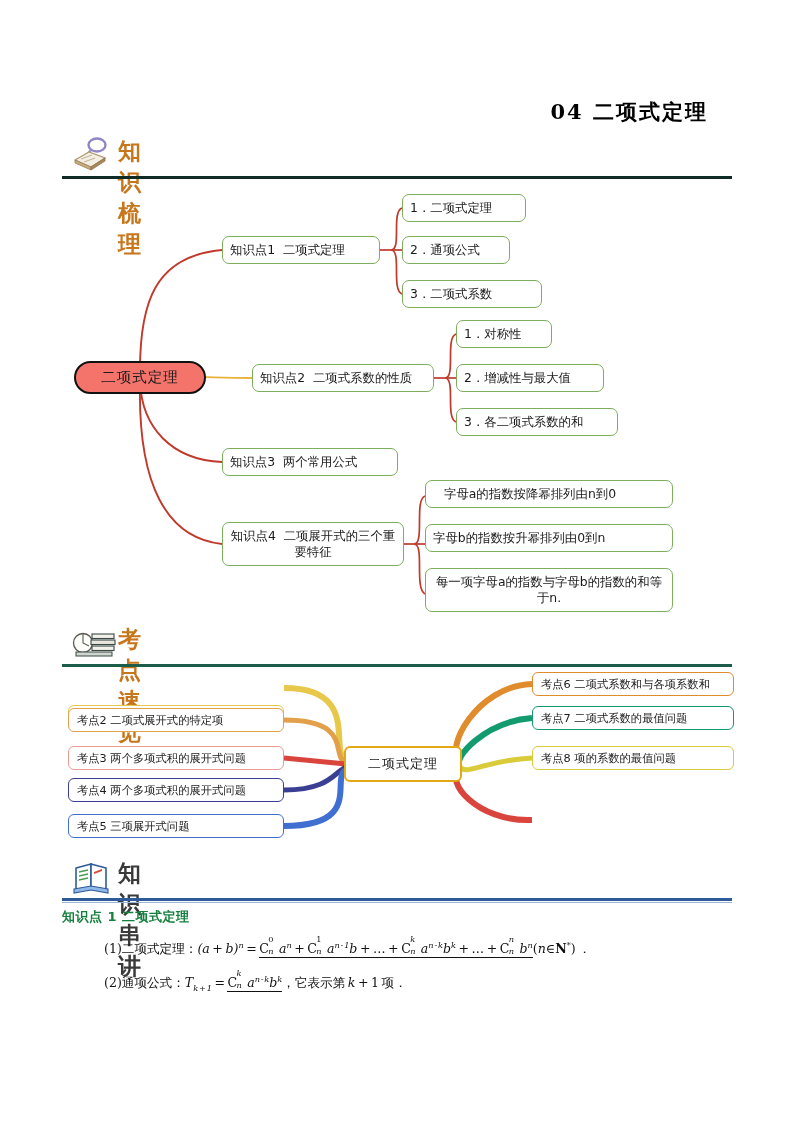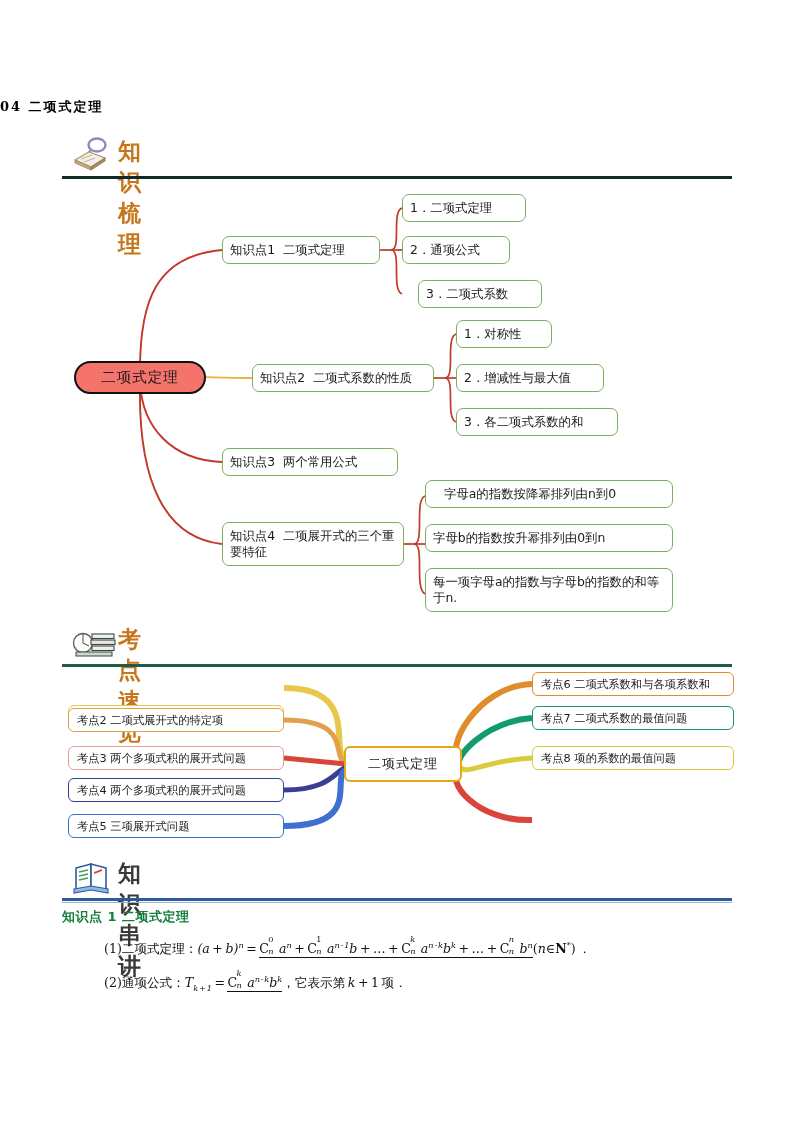--- a/index.html
+++ b/index.html
@@ -2,43 +2,43 @@
 <html><head>
 <meta charset="utf-8">
 <style>
   html,body{margin:0;padding:0;background:#ffffff;}
   body{width:794px;height:1123px;position:relative;
        font-family:"DejaVu Sans","Liberation Sans",sans-serif;
        color:#000;-webkit-font-smoothing:antialiased;}
   .page{position:relative;width:794px;height:1123px;overflow:hidden;}
 
   
-  .doc-title{position:absolute;left:0;top:98px;width:708px;text-align:left;
+  .doc-title{position:absolute;left:0;top:98px;width:708px;text-align:right;
       font-family:"DejaVu Serif","Liberation Serif",serif;
-      font-weight:bold;font-size:13px;letter-spacing:2px;color:#000;}
+      font-weight:bold;font-size:21px;letter-spacing:2px;color:#000;}
 
   
   .sec-head{position:absolute;height:46px;}
   .sec-head .icon{position:absolute;left:0;top:2px;width:42px;height:38px;}
   .sec-head .htxt{position:absolute;left:46px;top:2px;
       font-family:"DejaVu Serif","Liberation Serif",serif;
       font-weight:bold;font-size:23px;letter-spacing:3px;color:#C8761B;}
   .sec-head .htxt.blue{color:#3a3a3a;}
   .rule{position:absolute;left:62px;width:670px;}
   .rule.dark{height:3px;background:#0e2b25;}
   .rule.green{height:3px;background:#1e5c4a;}
   .rule.blue{height:3px;background:#2E5C9A;}
   .rule.thin{height:1px;background:#9bb4d6;}
 
   
   #map1{position:absolute;left:62px;top:184px;width:672px;height:440px;}
   #map1 svg,#map2 svg{position:absolute;left:0;top:0;}
   .mnode{position:absolute;box-sizing:border-box;display:flex;align-items:center;
      background:#ffffff;font-size:12.4px;color:#1a1a1a;line-height:1.28;
-     padding:3px 7px;border-radius:7px;white-space:pre-wrap;}
+     padding:3px 7px;border-radius:7px;white-space:pre-wrap;text-align:center;}
   .mnode.green{border:1.3px solid #7CAE5C;}
   .root1{position:absolute;left:12px;top:177px;width:132px;height:33px;
      box-sizing:border-box;background:#F4736B;border:2.6px solid #111;
      border-radius:17px;display:flex;align-items:center;justify-content:center;
      font-size:14.5px;color:#1b1b1b;letter-spacing:1px;}
 
   
   #map2{position:absolute;left:62px;top:668px;width:672px;height:180px;}
   .enode{position:absolute;box-sizing:border-box;display:flex;align-items:center;
      background:#ffffff;font-size:11.3px;color:#1a1a1a;padding:2px 8px;
@@ -108,21 +108,21 @@
       <path d="M352 360 C 363 360, 352 316, 363 312" stroke="#C0392B" stroke-width="1.7" fill="none"></path>
       <path d="M352 360 L363 360" stroke="#C0392B" stroke-width="1.7" fill="none"></path>
       <path d="M352 360 C 363 360, 352 404, 363 410" stroke="#C0392B" stroke-width="1.7" fill="none"></path>
     </svg>
 
     <div class="root1">二项式定理</div>
 
     <div class="mnode green" style="left:160px;top:52px;width:158px;height:28px;">知识点1  二项式定理</div>
     <div class="mnode green" style="left:340px;top:10px;width:124px;height:28px;">1．二项式定理</div>
     <div class="mnode green" style="left:340px;top:52px;width:108px;height:28px;">2．通项公式</div>
-    <div class="mnode green" style="left:356px;top:96px;width:124px;height:28px;">3．二项式系数</div>
+    <div class="mnode green" style="left:340px;top:96px;width:140px;height:28px;">3．二项式系数</div>
 
     <div class="mnode green" style="left:190px;top:180px;width:182px;height:28px;">知识点2  二项式系数的性质</div>
     <div class="mnode green" style="left:394px;top:136px;width:96px;height:28px;">1．对称性</div>
     <div class="mnode green" style="left:394px;top:180px;width:148px;height:28px;">2．增减性与最大值</div>
     <div class="mnode green" style="left:394px;top:224px;width:162px;height:28px;">3．各二项式系数的和</div>
 
     <div class="mnode green" style="left:160px;top:264px;width:176px;height:28px;">知识点3  两个常用公式</div>
 
     <div class="mnode green" style="left:160px;top:338px;width:182px;height:44px;">知识点4  二项展开式的三个重要特征</div>
     <div class="mnode green" style="left:363px;top:296px;width:248px;height:28px;padding-left:18px;">字母a的指数按降幂排列由n到0</div>

